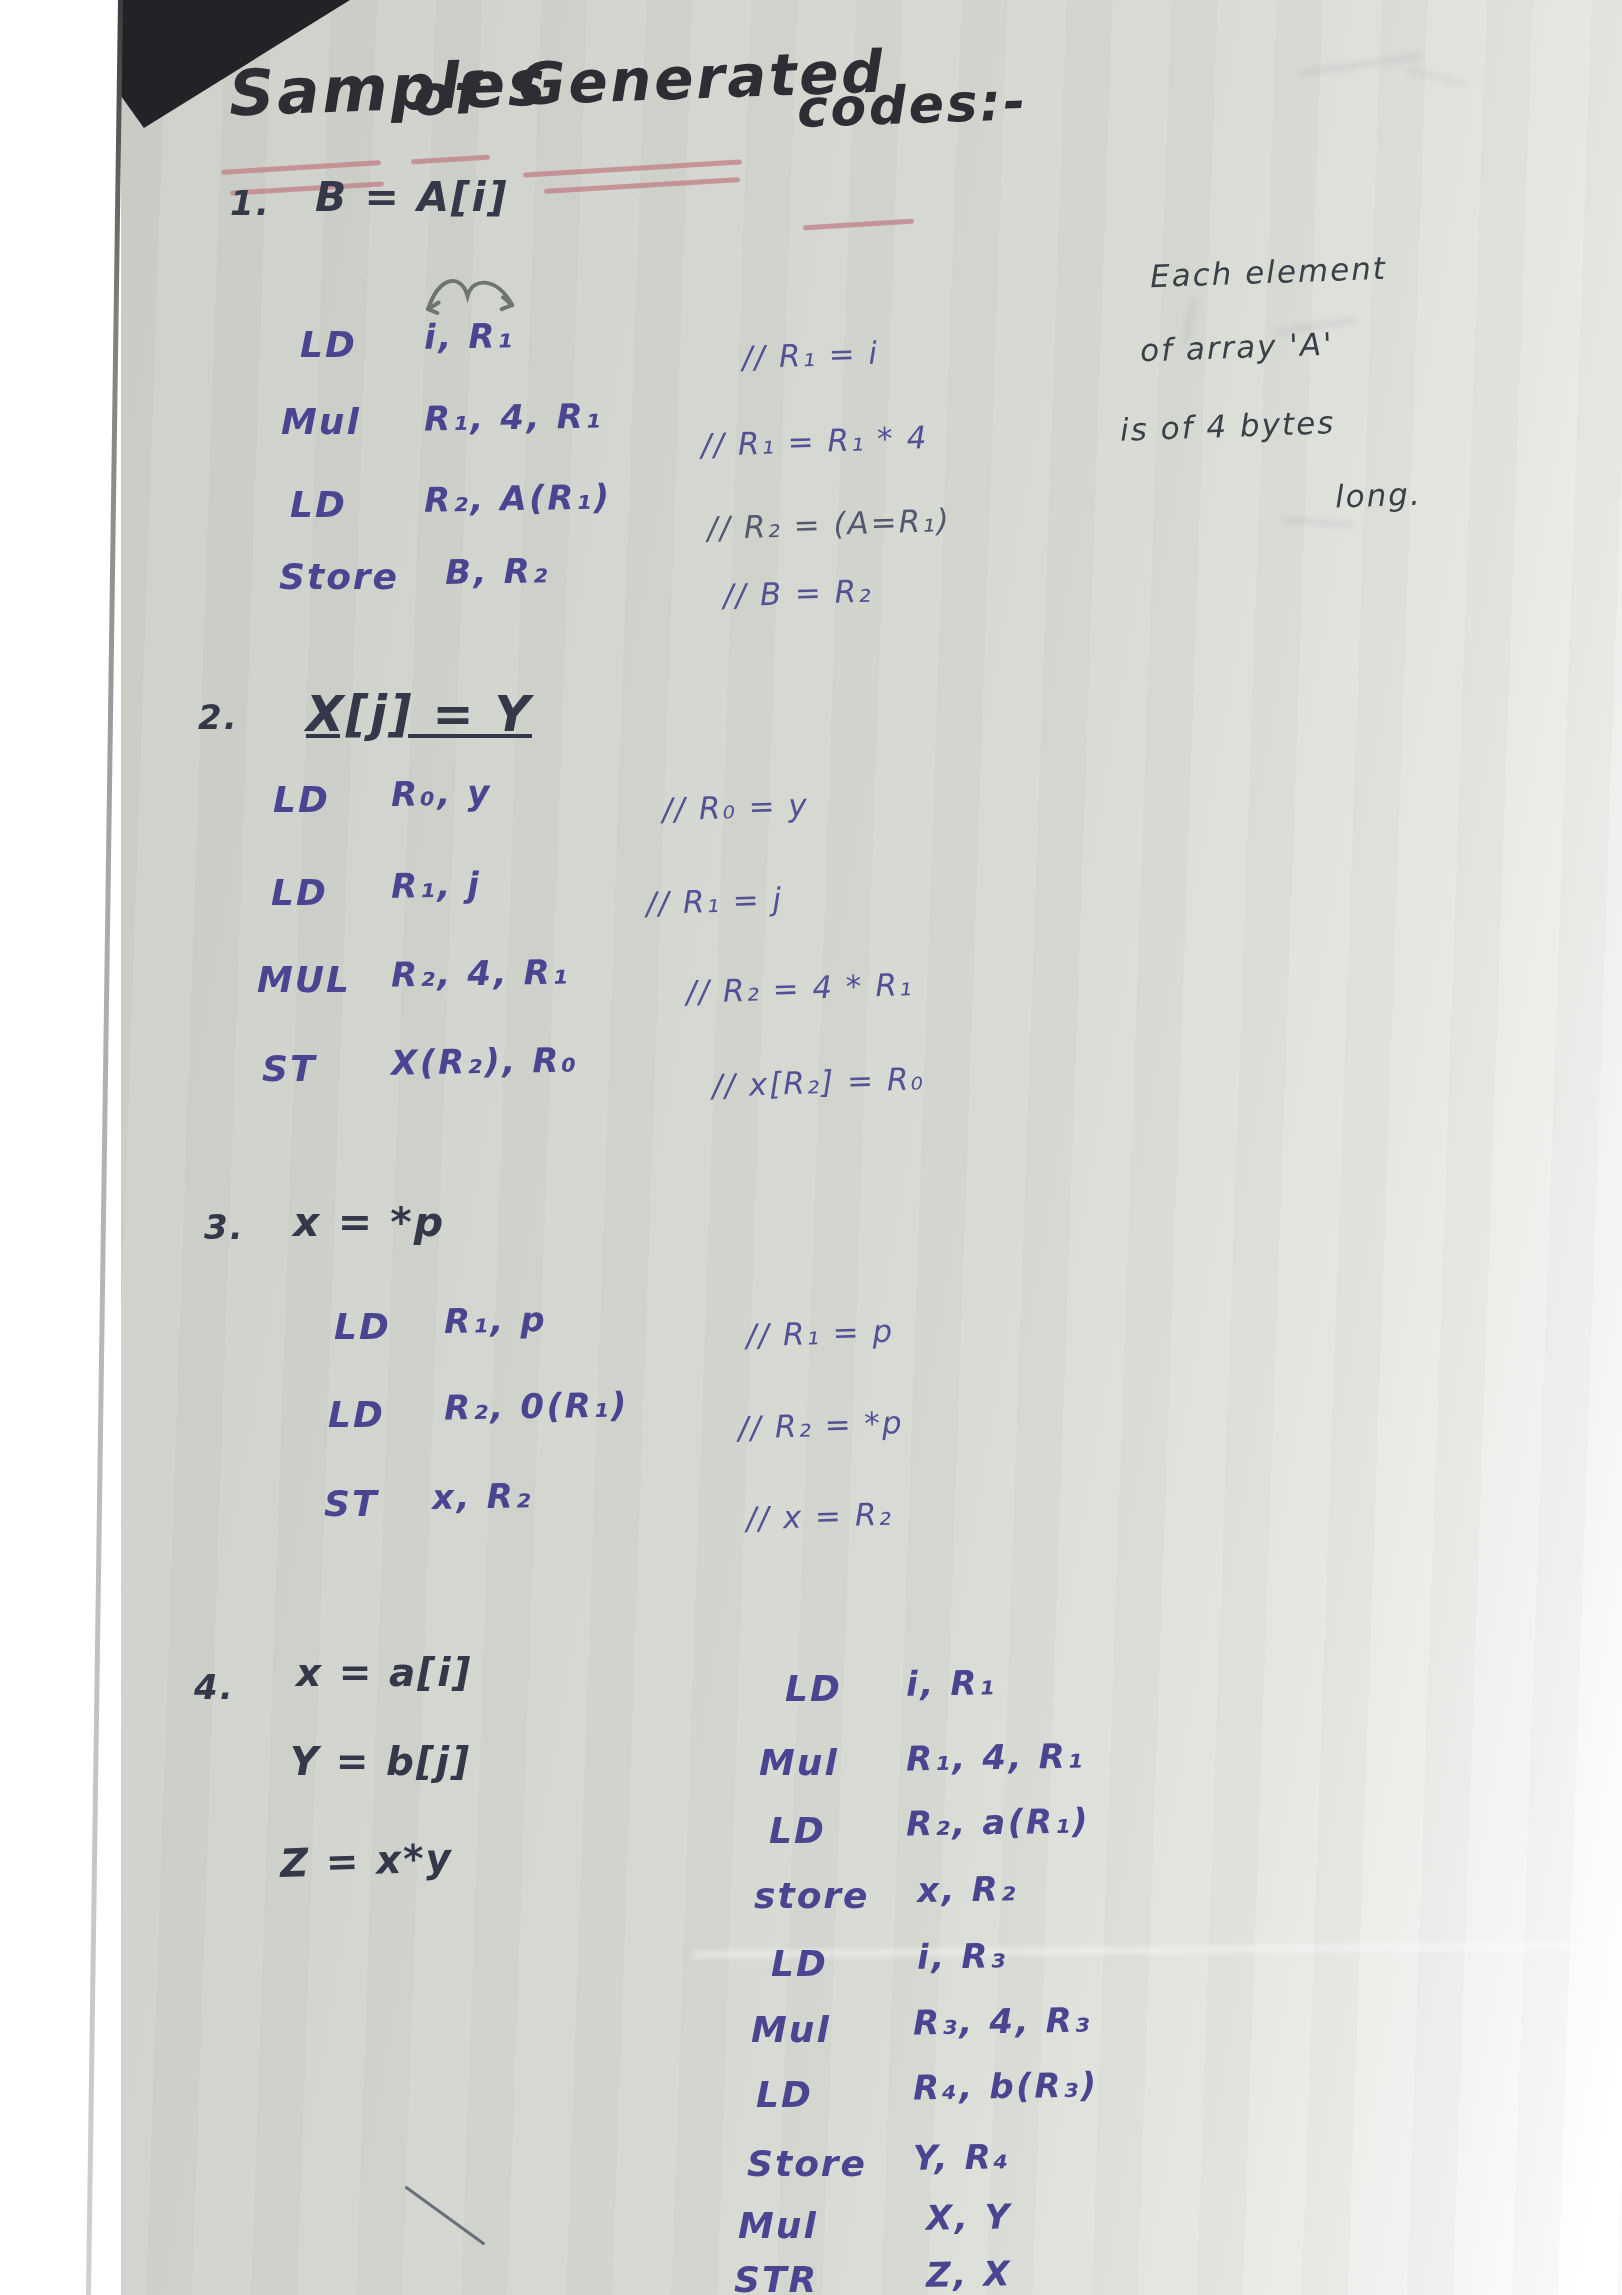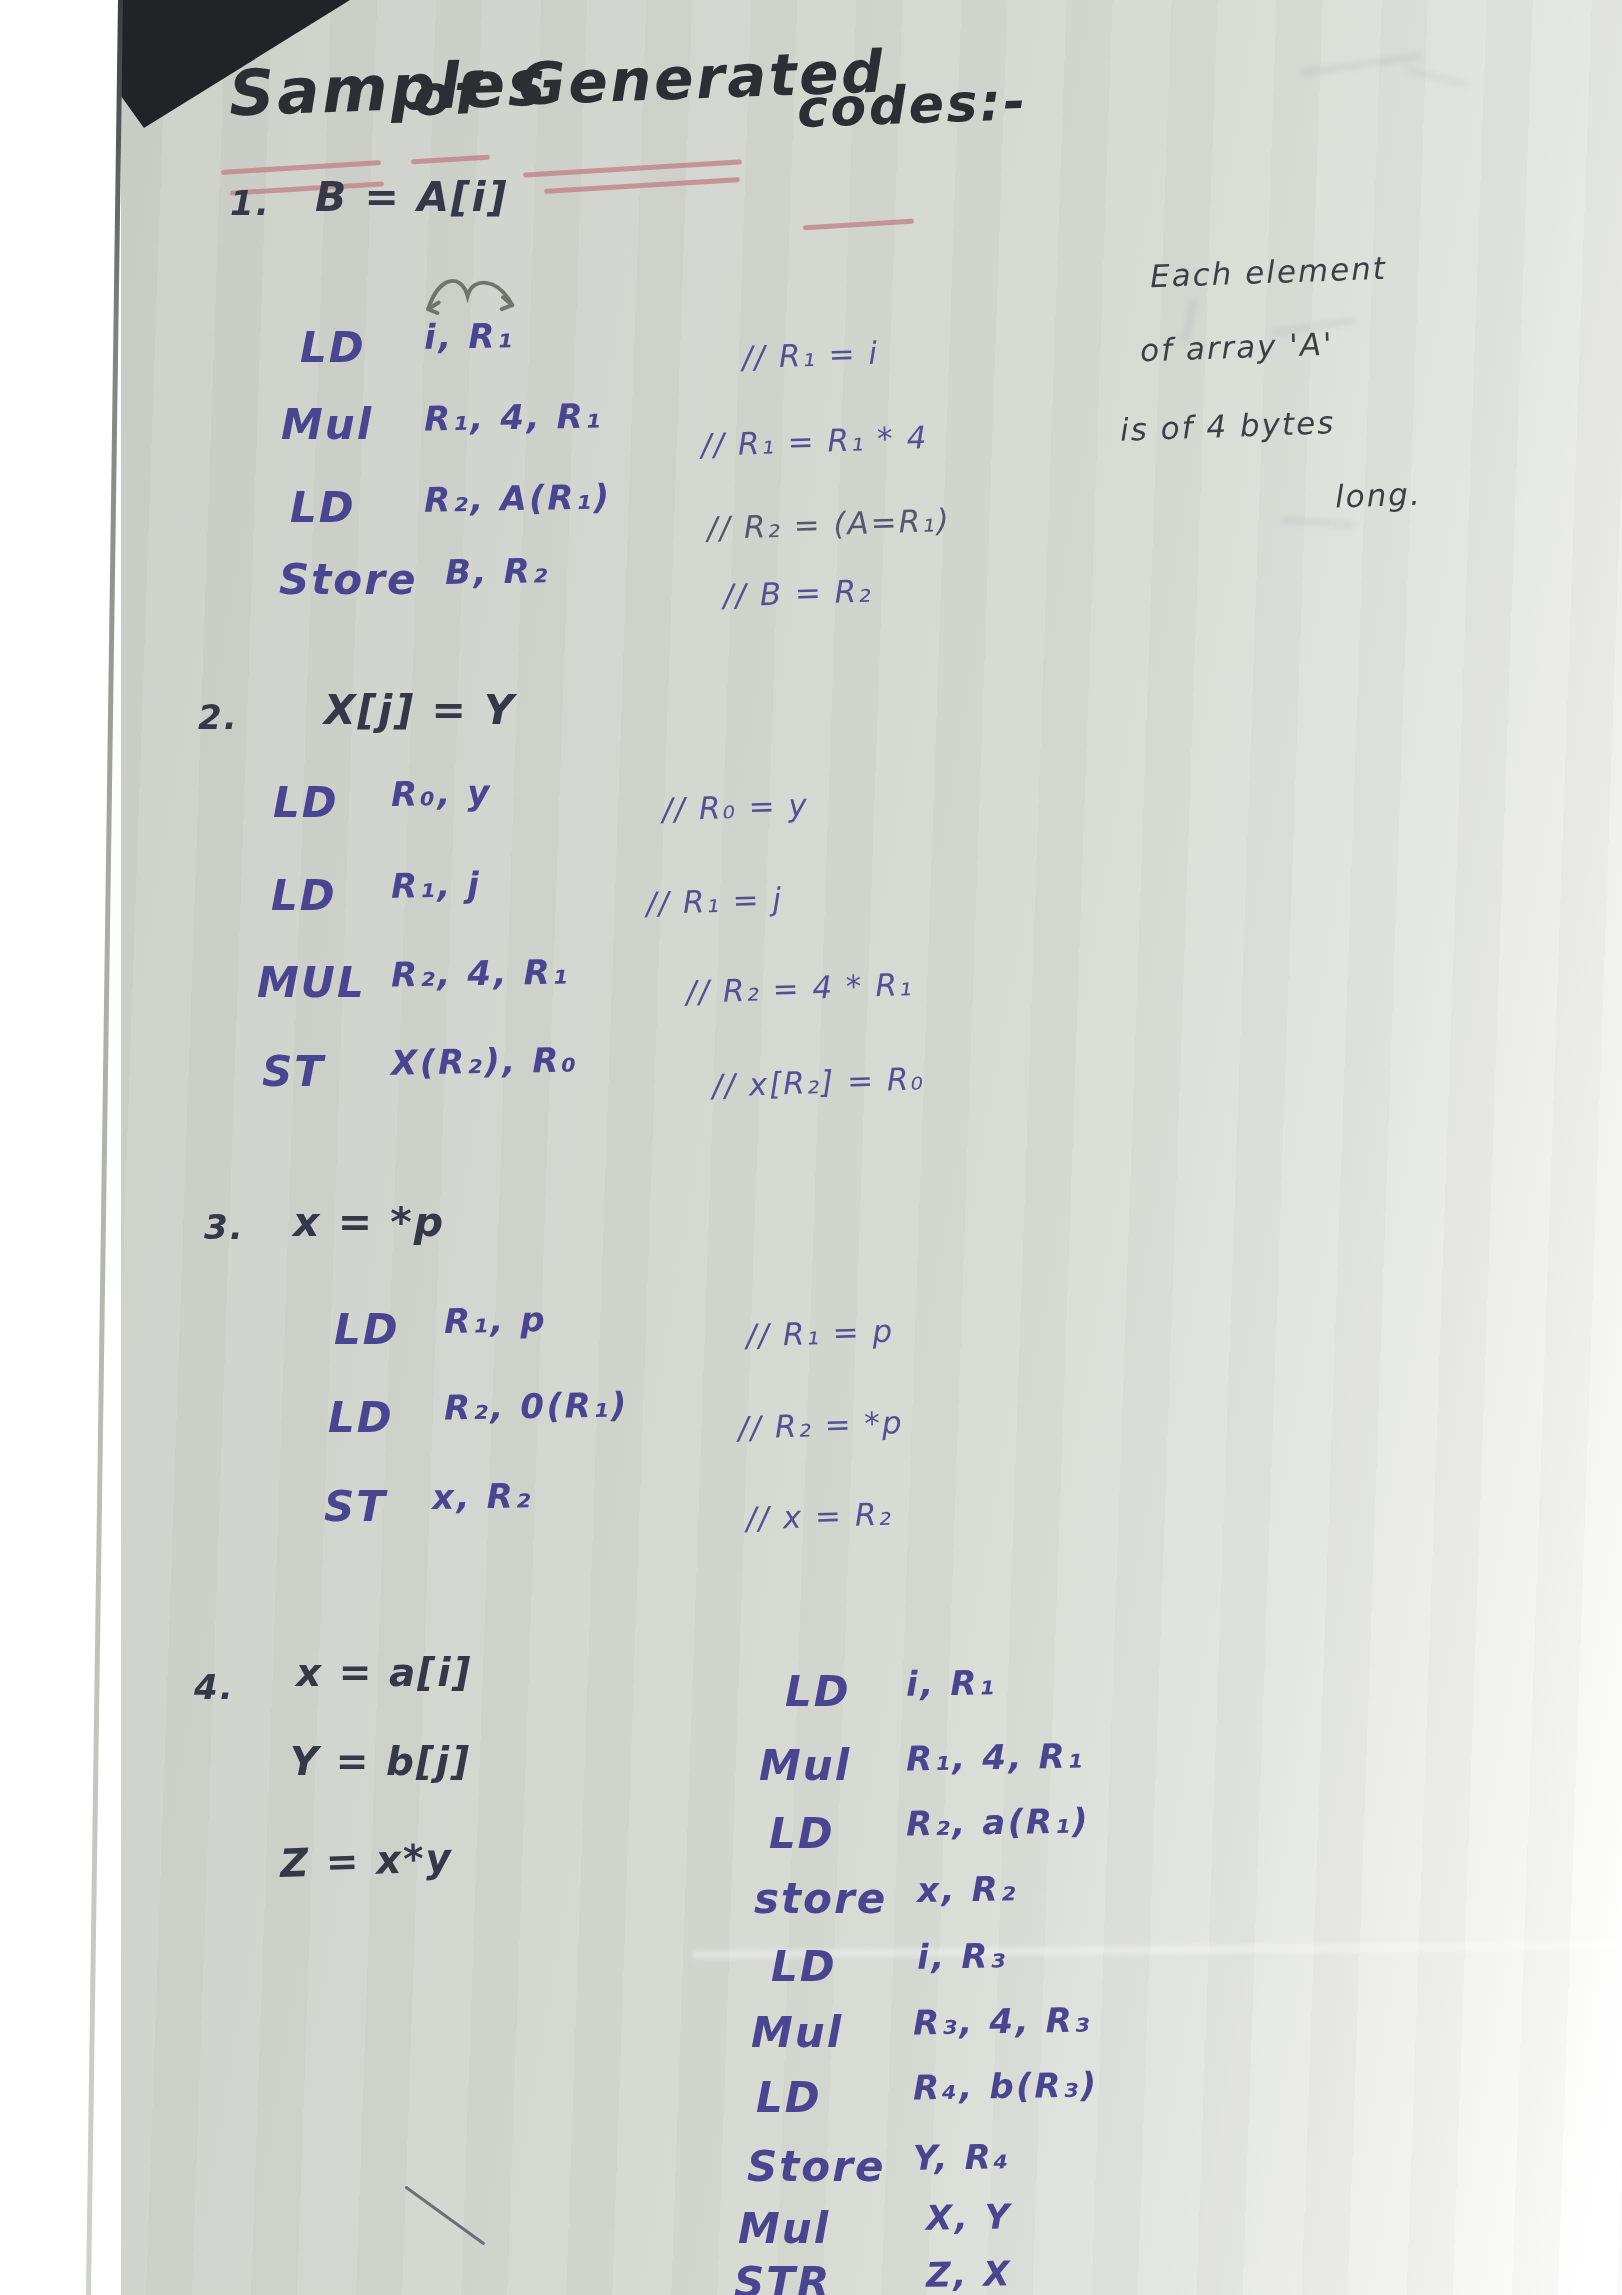--- a/index.html
+++ b/index.html
@@ -33,21 +33,21 @@
   }
   .page-corner{
     position:absolute;left:121px;top:0;width:229px;height:128px;
     background:#212327;
     clip-path:polygon(0 0,100% 0,10% 100%,0 75%);
   }
   
   .hw{position:absolute;font-style:italic;white-space:pre;line-height:1.1;}
   .title-word{color:var(--title-ink);font-weight:600;letter-spacing:2.6px;}
   .sec-num,.sec-head{color:var(--heading-ink);font-size:38px;letter-spacing:2px;font-weight:600;}
-  .op{color:var(--code-ink);font-size:42px;letter-spacing:2px;font-weight:600;}
+  .op{color:var(--code-ink);font-size:36px;letter-spacing:2px;font-weight:600;}
   .args{color:var(--code-ink);font-size:34px;letter-spacing:2.6px;font-weight:600;}
   .cmt{color:var(--code-ink);font-size:31px;letter-spacing:2px;opacity:.92;}
   .cmt.dark{color:#4b4d66;}
   .note-line{color:var(--note-ink);font-size:31px;letter-spacing:2px;}
   
   .ul{position:absolute;height:4.6px;background:var(--underline);border-radius:3.3px;opacity:.75;transform:rotate(-3.5deg);}
   
   .ghost{position:absolute;background:#66748a;opacity:.14;filter:blur(3.3px);border-radius:2.6px;}
   .crease{position:absolute;background:rgba(255,255,255,.35);filter:blur(2px);}
   .stray{position:absolute;background:#3f4354;opacity:.7;border-radius:1.3px;}
@@ -104,21 +104,21 @@
 
   <span class="hw op" style="left:290px;top:485px;">LD</span>
   <span class="hw args" style="left:424px;top:480px;transform:rotate(-1deg);">R₂, A(R₁)</span>
   <span class="hw cmt dark" style="left:707px;top:507px;transform:rotate(-2deg);">// R₂ = (A=R₁)</span>
 
   <span class="hw op" style="left:279px;top:557px;">Store</span>
   <span class="hw args" style="left:445px;top:553px;transform:rotate(-1deg);">B, R₂</span>
   <span class="hw cmt" style="left:723px;top:576px;transform:rotate(-2deg);">// B = R₂</span>
 
   <span class="hw sec-num" style="left:198px;top:699px;font-size:34px;">2.</span>
-  <span class="hw sec-head" style="left:324px;top:688px;font-size:41px;">X[j] = Y</span>
+  <span class="hw sec-head" style="left:306px;top:688px;font-size:49px;text-decoration:underline;">X[j] = Y</span>
 
   <span class="hw op" style="left:273px;top:780px;">LD</span>
   <span class="hw args" style="left:391px;top:775px;transform:rotate(-1deg);">R₀, y</span>
   <span class="hw cmt" style="left:662px;top:790px;transform:rotate(-2deg);">// R₀ = y</span>
 
   <span class="hw op" style="left:271px;top:873px;">LD</span>
   <span class="hw args" style="left:391px;top:867px;transform:rotate(-1deg);">R₁, j</span>
   <span class="hw cmt" style="left:646px;top:884px;transform:rotate(-2deg);">// R₁ = j</span>
 
   <span class="hw op" style="left:257px;top:960px;">MUL</span>

